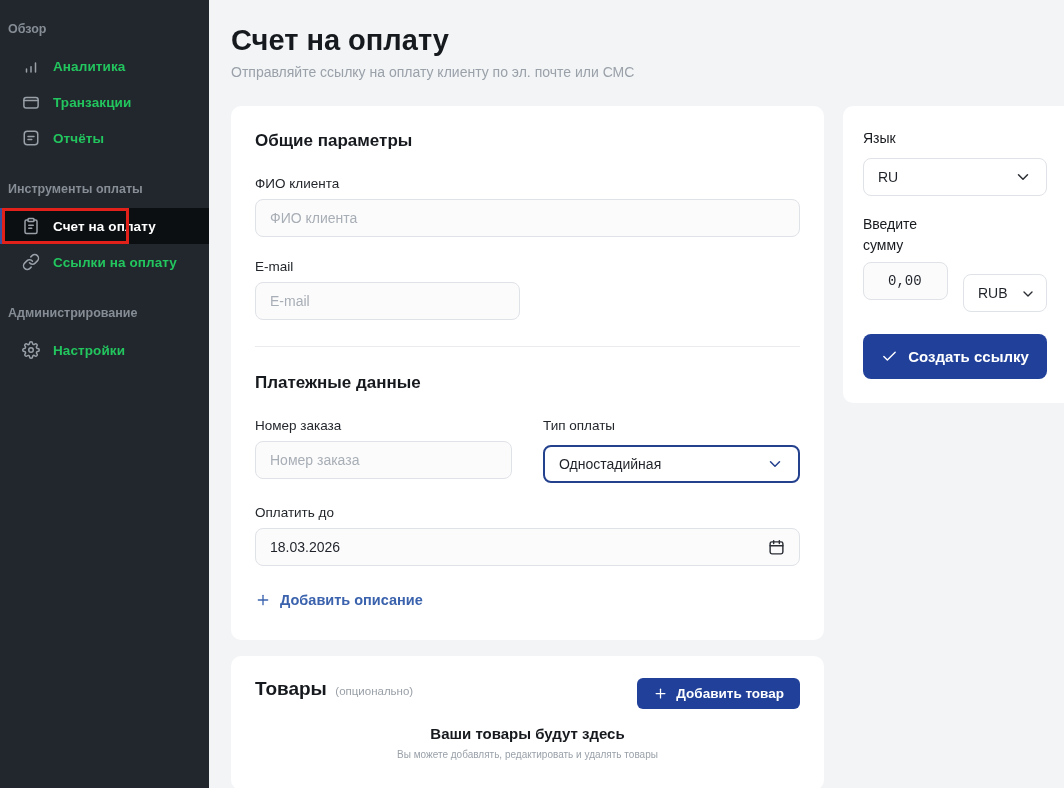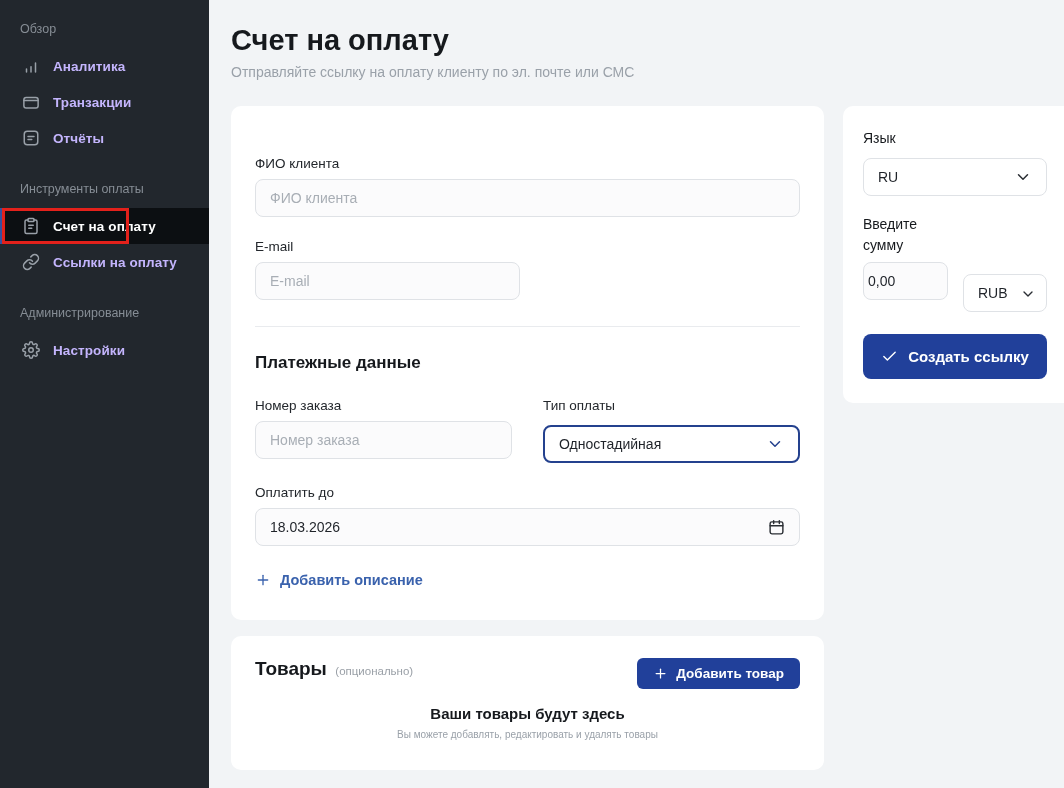--- a/index.html
+++ b/index.html
@@ -3,26 +3,26 @@
 <meta charset="utf-8">
 <style>
   * { margin:0; padding:0; box-sizing:border-box; }
   html,body { width:1064px; height:788px; }
   body { font-family:"Liberation Sans", sans-serif; background:#f2f4f6; overflow:hidden; }
 
   .app { display:flex; width:1064px; height:788px; overflow:hidden; }
 
   
   .sidebar { flex:0 0 209px; background:#22272d; height:100%; padding-top:20px; position:relative; }
-  .sb-section-label { padding:0 20px; font-size:12.5px; color:#868d95; margin-bottom:10px; height:18px; line-height:18px; }
+  .sb-section-label { padding:0 8px; font-size:12.5px; color:#868d95; margin-bottom:10px; height:18px; line-height:18px;font-weight:bold; }
   .sb-section-label.gap { margin-top:24px; }
   .sb-item { height:36px; display:flex; align-items:center; padding:0 22px; cursor:pointer; position:relative; }
   .sb-item .sb-icon { width:18px; height:18px; color:#99a0a8; display:inline-flex; margin-right:13px; flex:0 0 18px; }
   .sb-item .sb-icon svg { width:18px; height:18px; }
-  .sb-item .sb-label { font-size:13.5px; font-weight:700; color:#c4b5fd; letter-spacing:.1px; white-space:nowrap; }
+  .sb-item .sb-label { font-size:13.5px; font-weight:700; color:#22c55e; letter-spacing:.1px; white-space:nowrap; }
   .sb-item.active { background:#0c0f12; }
   .sb-item.active .sb-label { color:#ffffff; }
   .sb-accent { position:absolute; left:0; top:0; width:4px; height:100%; background:#35519f; }
   .annotation-box { position:absolute; left:2px; top:0; width:127px; height:36px; border:3px solid #e3211b; pointer-events:none; }
 
   
   .main { flex:1 1 auto; padding:24px 0 0 22px; overflow:hidden; }
   .page-title { font-size:29px; font-weight:700; color:#16191d; line-height:1.15; }
   .page-subtitle { margin-top:7px; font-size:14px; color:#9aa1a9; }
 
@@ -82,21 +82,21 @@
   .btn-add .plus { width:15px; height:15px; display:inline-flex; }
   .btn-add .plus svg { width:15px; height:15px; }
   .products-empty { text-align:center; margin-top:16px; }
   .products-empty-title { font-size:15px; font-weight:700; color:#16191d; }
   .products-empty-sub { font-size:10px; color:#9aa1a9; margin-top:7px; }
 
   
   .panel-label { font-size:14px; color:#16191d; margin-bottom:9px; }
   .panel-label.narrow { width:72px; line-height:1.5; margin-top:18px; margin-bottom:6px; }
   .amount-row { display:flex; gap:15px; }
-  .amount-row .inp-amount { width:85px; flex:0 0 85px; padding:0 4px; }
+  .amount-row .inp-amount { width:85px; flex:0 0 85px; padding:0 24px;font-family:Liberation Mono, monospace; }
   .amount-row .select-cur { width:84px; flex:0 0 84px; padding:0 10px 0 14px; }
   .amount-row .select-cur .chev { width:16px; height:16px; }
   .btn-submit {
     margin-top:22px; width:184px; height:45px; border:none; border-radius:8px; background:#21409a;
     color:#fff; font-size:15px; font-weight:700; font-family:"Liberation Sans", sans-serif;
     display:flex; align-items:center; justify-content:center; gap:10px; cursor:pointer;
   }
   .btn-submit .check { width:17px; height:17px; display:inline-flex; }
   .btn-submit .check svg { width:17px; height:17px; }
 
@@ -187,20 +187,21 @@
 
     <h1 class="page-title">Счет на оплату</h1>
     <div class="page-subtitle">Отправляйте ссылку на оплату клиенту по эл. почте или СМС</div>
 
     <div class="content">
 
       <div class="col-left">
 
         <section class="card card-form">
 
+          <h2 class="h2">Общие параметры</h2>
 
           <div class="mt-field" style="margin-top:25px;">
             <label class="field-label">ФИО клиента</label>
             <input class="inp" type="text" placeholder="ФИО клиента" style="">
           </div>
 
           <div class="mt-field">
             <label class="field-label">E-mail</label>
             <input class="inp" type="text" style="width: 265px;" placeholder="E-mail">
           </div>

